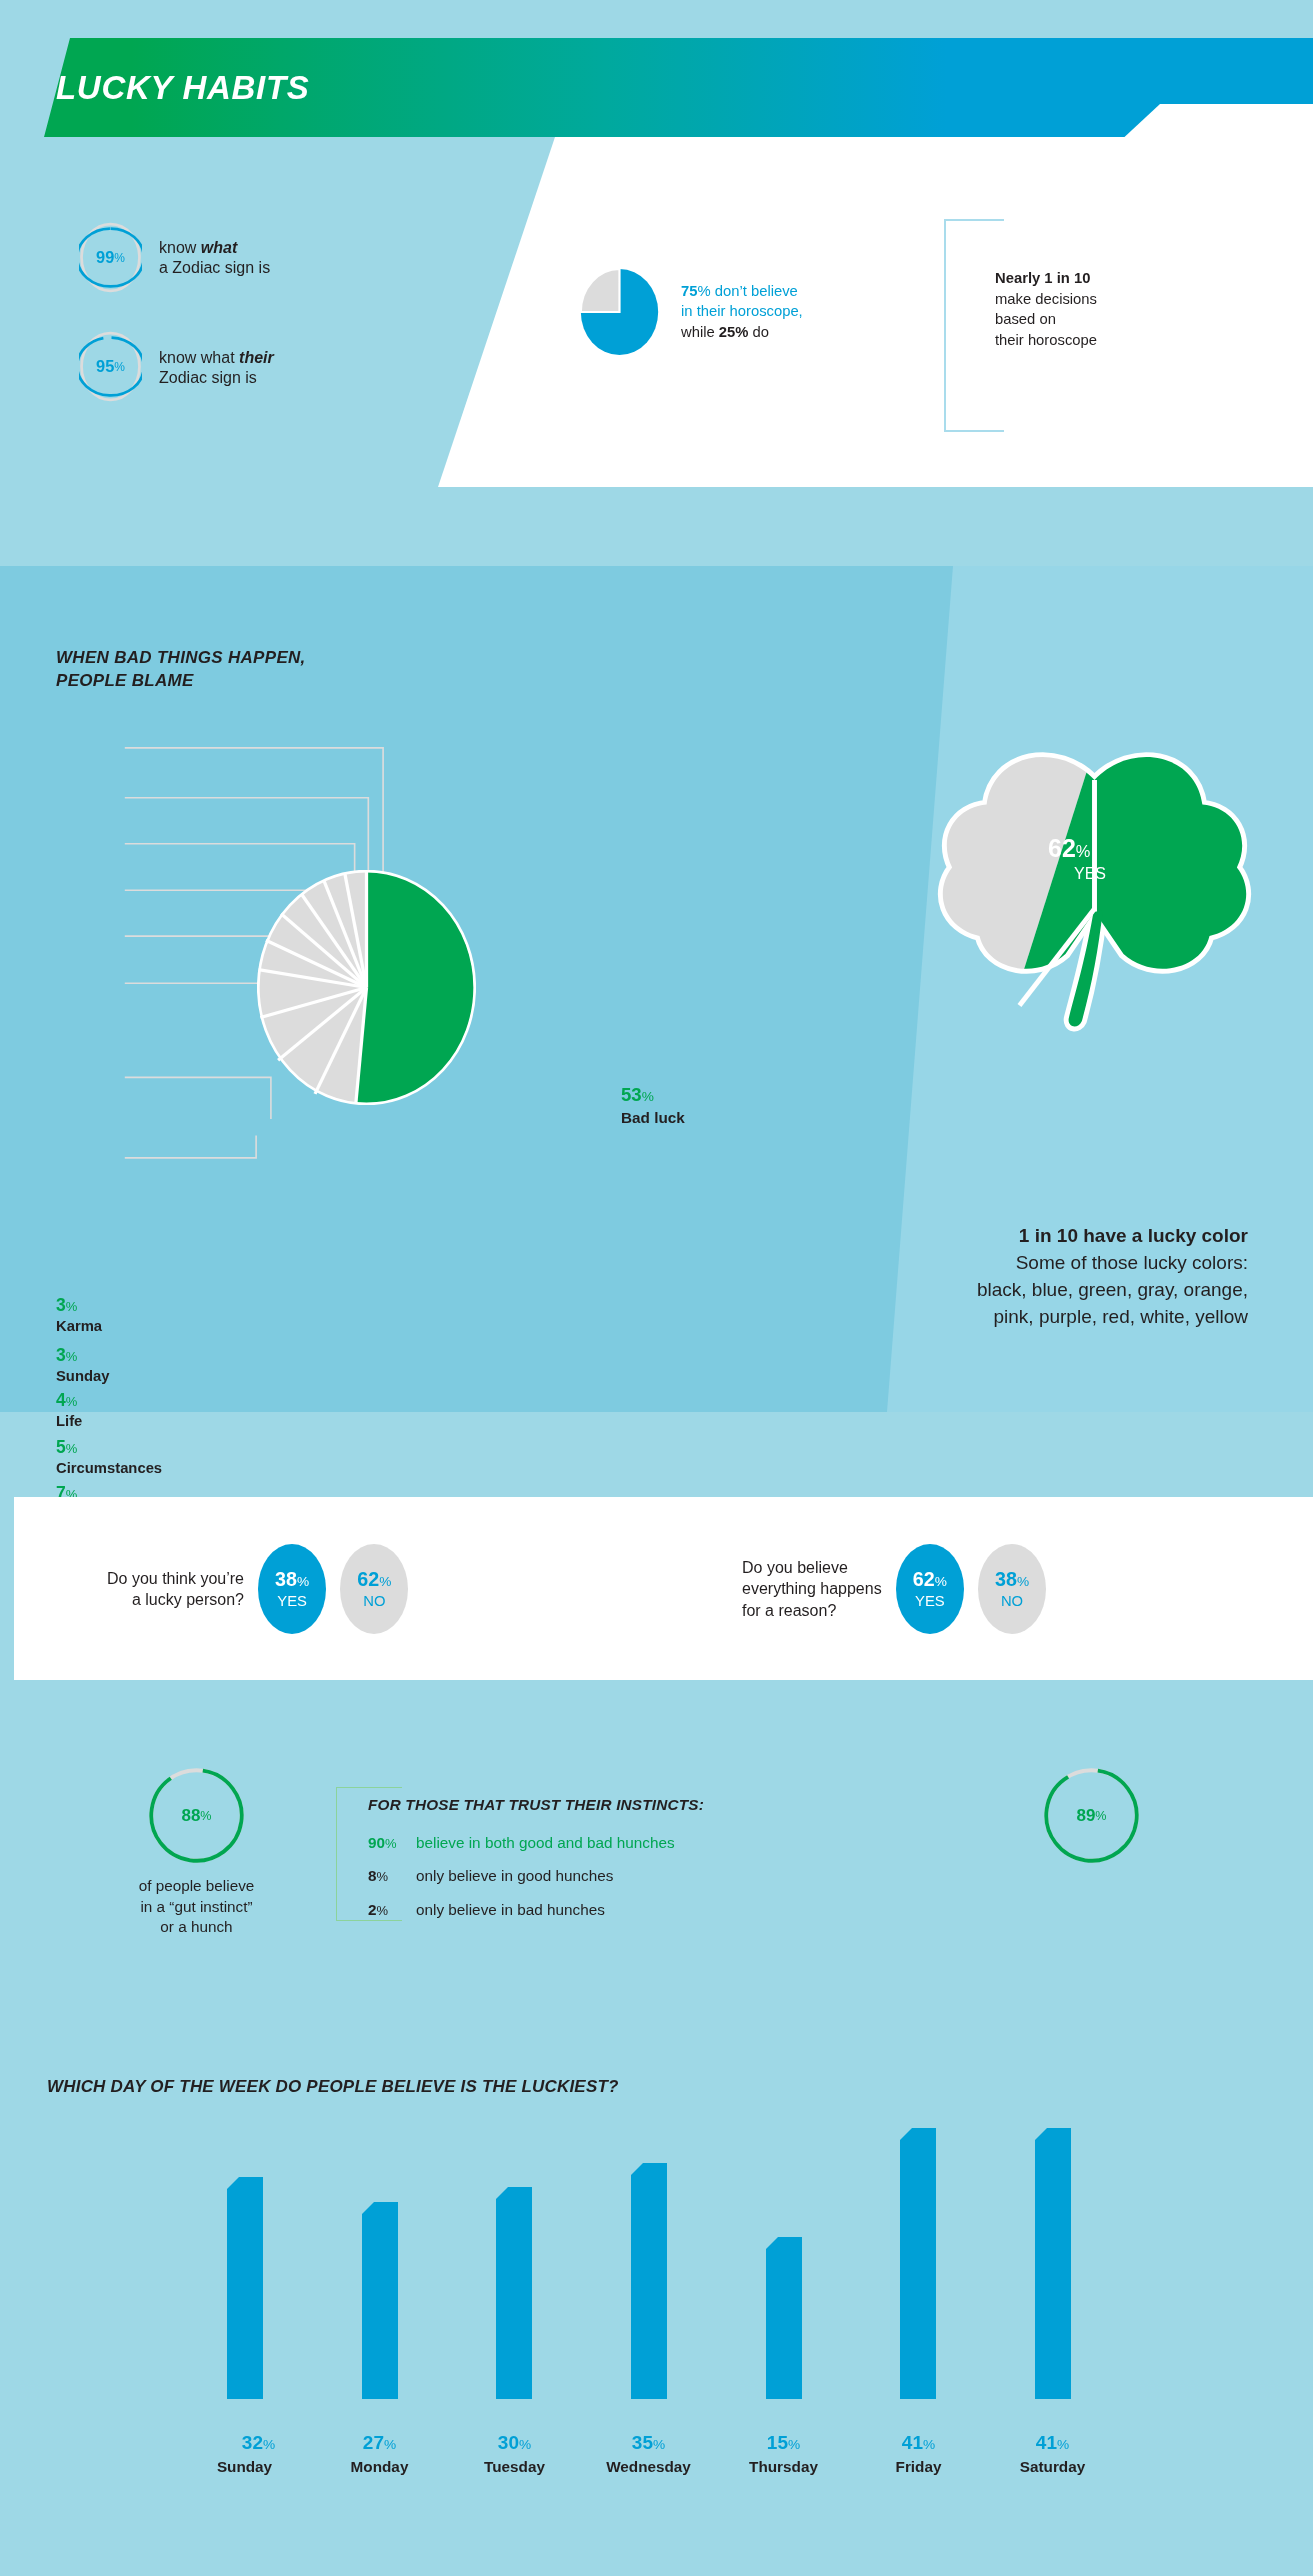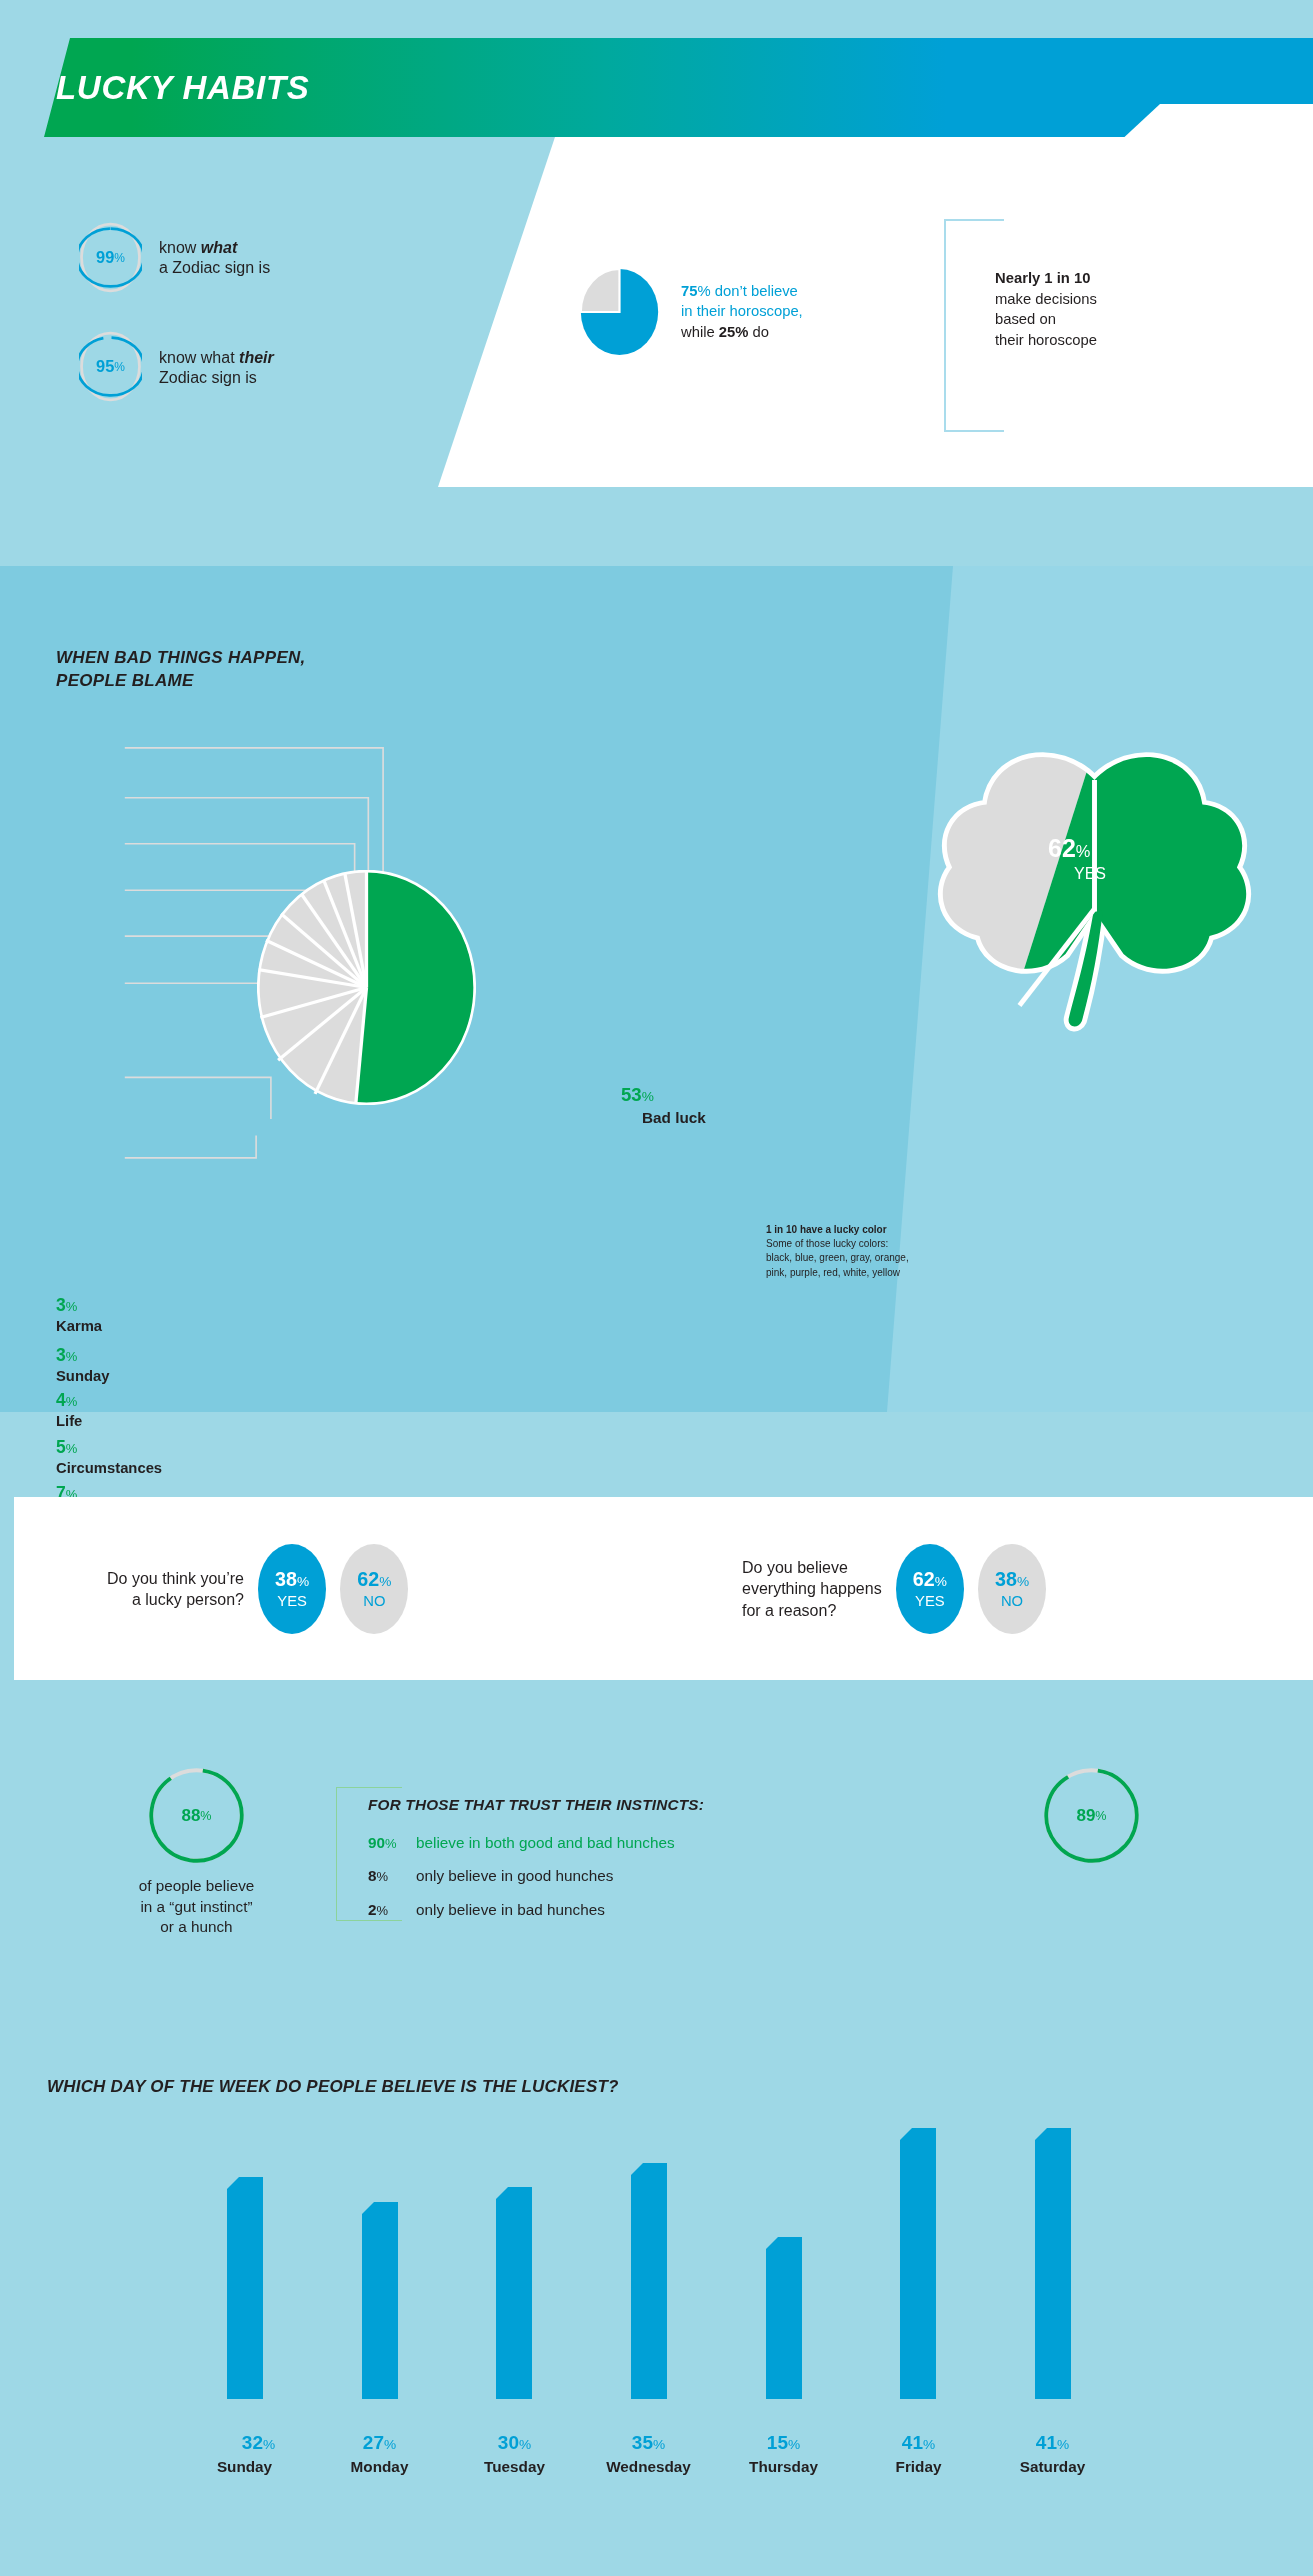--- a/index.html
+++ b/index.html
@@ -89,21 +89,21 @@
   .blame-item .pc { font-size:17.5px; font-weight:bold; color:#00a651; line-height:1; }
   .blame-item .pc .s { font-size:13px; font-weight:normal; }
   .blame-item .lb { font-size:14.8px; font-weight:bold; color:#231f20; line-height:1.15; margin-top:3.8px; }
 
   .leader { position:absolute; border-color:#d8d8d8; border-style:solid; border-width:0; }
 
   .big-pie { position:absolute; left:257px; top:304px; width:219px; height:235px; }
   .badluck { position:absolute; left:621px; top:520px; }
   .badluck .pc { font-size:18.6px; font-weight:bold; color:#00a651; line-height:1; }
   .badluck .pc .s { font-size:13.7px; font-weight:normal; }
-  .badluck .lb { font-size:15.3px; font-weight:bold; margin-top:4.4px;margin-left:21px; }
+  .badluck .lb { font-size:15.3px; font-weight:bold; margin-top:4.4px; }
 
   .clover-q {
     position:absolute; left:930px; top:85px; width:350px;
     text-align:center; font-size:15.3px; line-height:1.32;
   }
   .clover { position:absolute; left:922px; top:181px; width:345px; height:285px; }
   .clover-val {
     position:absolute; left:1048px; top:268px; width:153px; text-align:left; color:#fff;
   }
   .clover-val .n { font-size:25px; font-weight:bold; }
@@ -111,21 +111,21 @@
   .clover-val .yes { font-size:16px; display:block; margin-top:2.2px; margin-left:26px; }
 
   .stp-text {
     position:absolute; left:766px; top:1075px; width:482px;
     text-align:center; font-size:15.3px; line-height:1.42;
   }
   .stp-text b { font-weight:bold; }
   .stp-text .g { color:#00a651; }
   .lucky-colors {
     position:absolute; left:766px; top:1223px; width:482px;
-    text-align:left; font-size:10px; line-height:1.42;
+    text-align:right; font-size:19px; line-height:1.42;
   }
   .lucky-colors b { font-weight:bold; }
 
   
   .q-sec { position:absolute; left:14px; top:1497px; width:1314px; height:183px; background:#ffffff; }
   .q-block { position:absolute; display:flex; align-items:center; }
   .q-label { font-size:16px; line-height:1.32; text-align:right; }
   .q-oval { width:68px; height:90px; border-radius:50%; display:flex; flex-direction:column;
             align-items:center; justify-content:center; margin-left:14.2px; }
   .q-oval .n { font-size:19.7px; font-weight:bold; line-height:1; }

